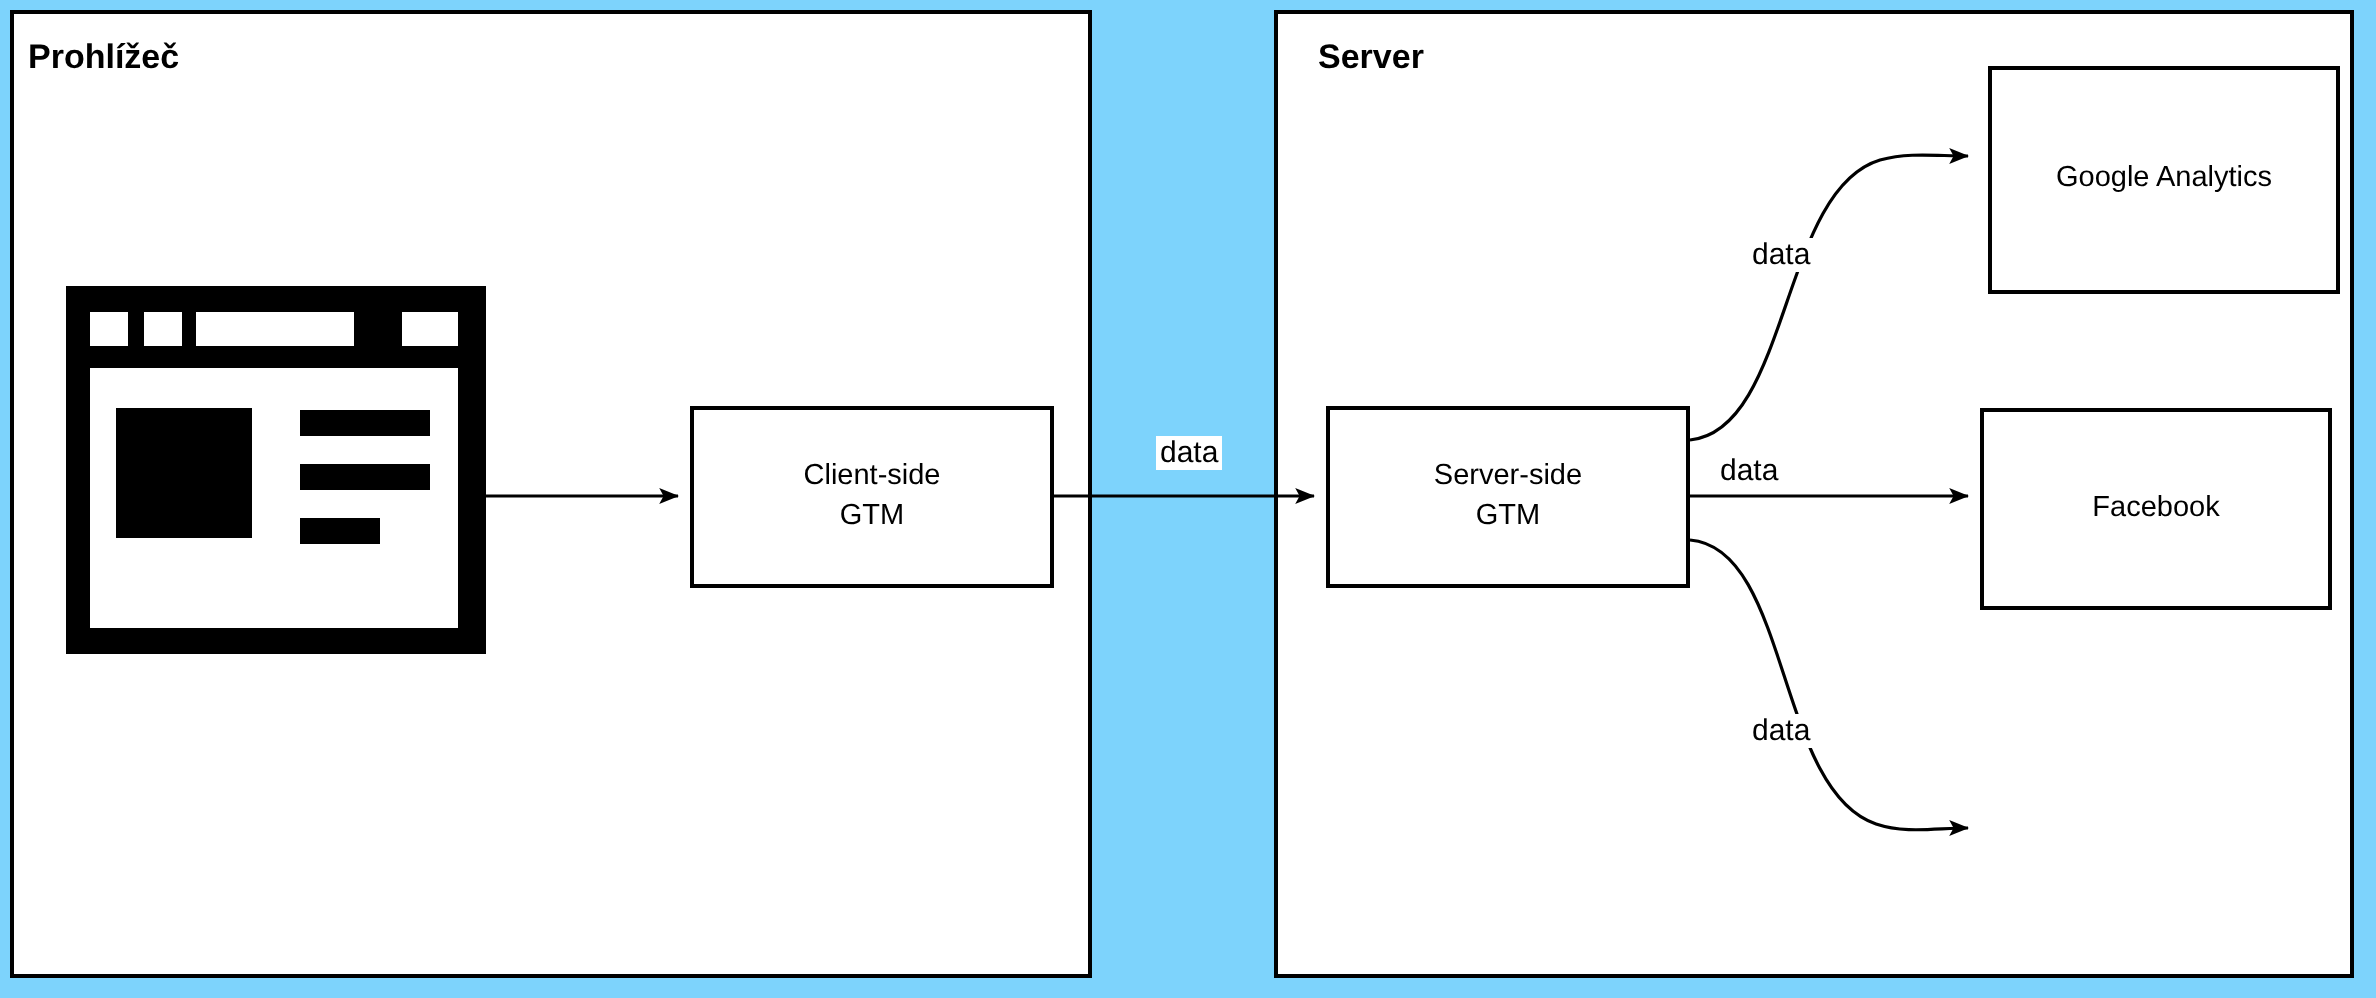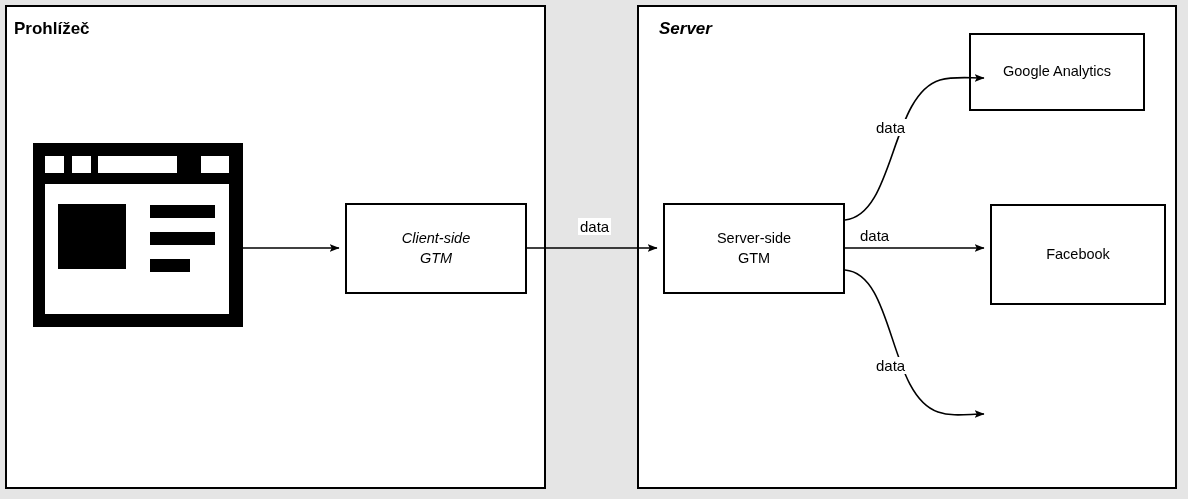--- a/index.html
+++ b/index.html
@@ -7,21 +7,21 @@
     padding: 0;
     background: #ffffff;
   }
   body {
     font-family: "Liberation Sans", sans-serif;
   }
   #canvas {
     position: relative;
     width: 1188px;
     height: 499px;
-    background: #e5e5e5;
+    background: #7dd3fc;
     overflow: hidden;
   }
   .container-box {
     position: absolute;
     border: 2px solid #000000;
     background: #ffffff;
     box-sizing: border-box;
   }
   .container-title {
     position: absolute;
@@ -85,52 +85,52 @@
 </style>
 </head>
 <body>
 
 <div id="canvas">
 
   <div class="container-box" style="left:5px; top:5px; width:541px; height:484px;"></div>
   <div class="container-title" style="left:14px; top:19px;">Prohlížeč</div>
 
   <div class="container-box" style="left:637px; top:5px; width:540px; height:484px;"></div>
-  <div class="container-title" style="left:659px; top:19px;font-style:italic;">Server</div>
+  <div class="container-title" style="left:659px; top:19px;">Server</div>
 
   <div class="browser-icon" style="left:33px; top:143px; width:210px; height:184px;">
 
     <div class="bi-titlebar-slot" style="left:12px; top:13px; width:19px; height:17px;"></div>
     <div class="bi-titlebar-slot" style="left:39px; top:13px; width:19px; height:17px;"></div>
     <div class="bi-titlebar-slot" style="left:65px; top:13px; width:79px; height:17px;"></div>
     <div class="bi-titlebar-slot" style="left:168px; top:13px; width:28px; height:17px;"></div>
 
     <div class="bi-viewport" style="left:12px; top:41px; width:184px; height:130px;">
       <div class="bi-thumb" style="left:13px; top:20px; width:68px; height:65px;"></div>
       <div class="bi-line" style="left:105px; top:21px; width:65px; height:13px;"></div>
       <div class="bi-line" style="left:105px; top:48px; width:65px; height:13px;"></div>
       <div class="bi-line" style="left:105px; top:75px; width:40px; height:13px;"></div>
     </div>
   </div>
 
-  <div class="node-box" style="left:345px; top:203px; width:182px; height:91px;font-style:italic;">
+  <div class="node-box" style="left:345px; top:203px; width:182px; height:91px;">
     <span>
       <span>Client-side</span><br>
       <span>GTM</span>
     </span>
   </div>
 
   <div class="node-box" style="left:663px; top:203px; width:182px; height:91px;">
     <span>
       <span>Server-side</span><br>
       <span>GTM</span>
     </span>
   </div>
 
-  <div class="node-box" style="left:969px; top:33px; width:176px; height:78px;">
+  <div class="node-box" style="left:994px; top:33px; width:176px; height:114px;">
     <span>Google Analytics</span>
   </div>
 
   <div class="node-box" style="left:990px; top:204px; width:176px; height:101px;">
     <span>Facebook</span>
   </div>
 
 
   <svg class="edges" viewBox="0 0 1188 499" xmlns="http://www.w3.org/2000/svg">
     <defs>

